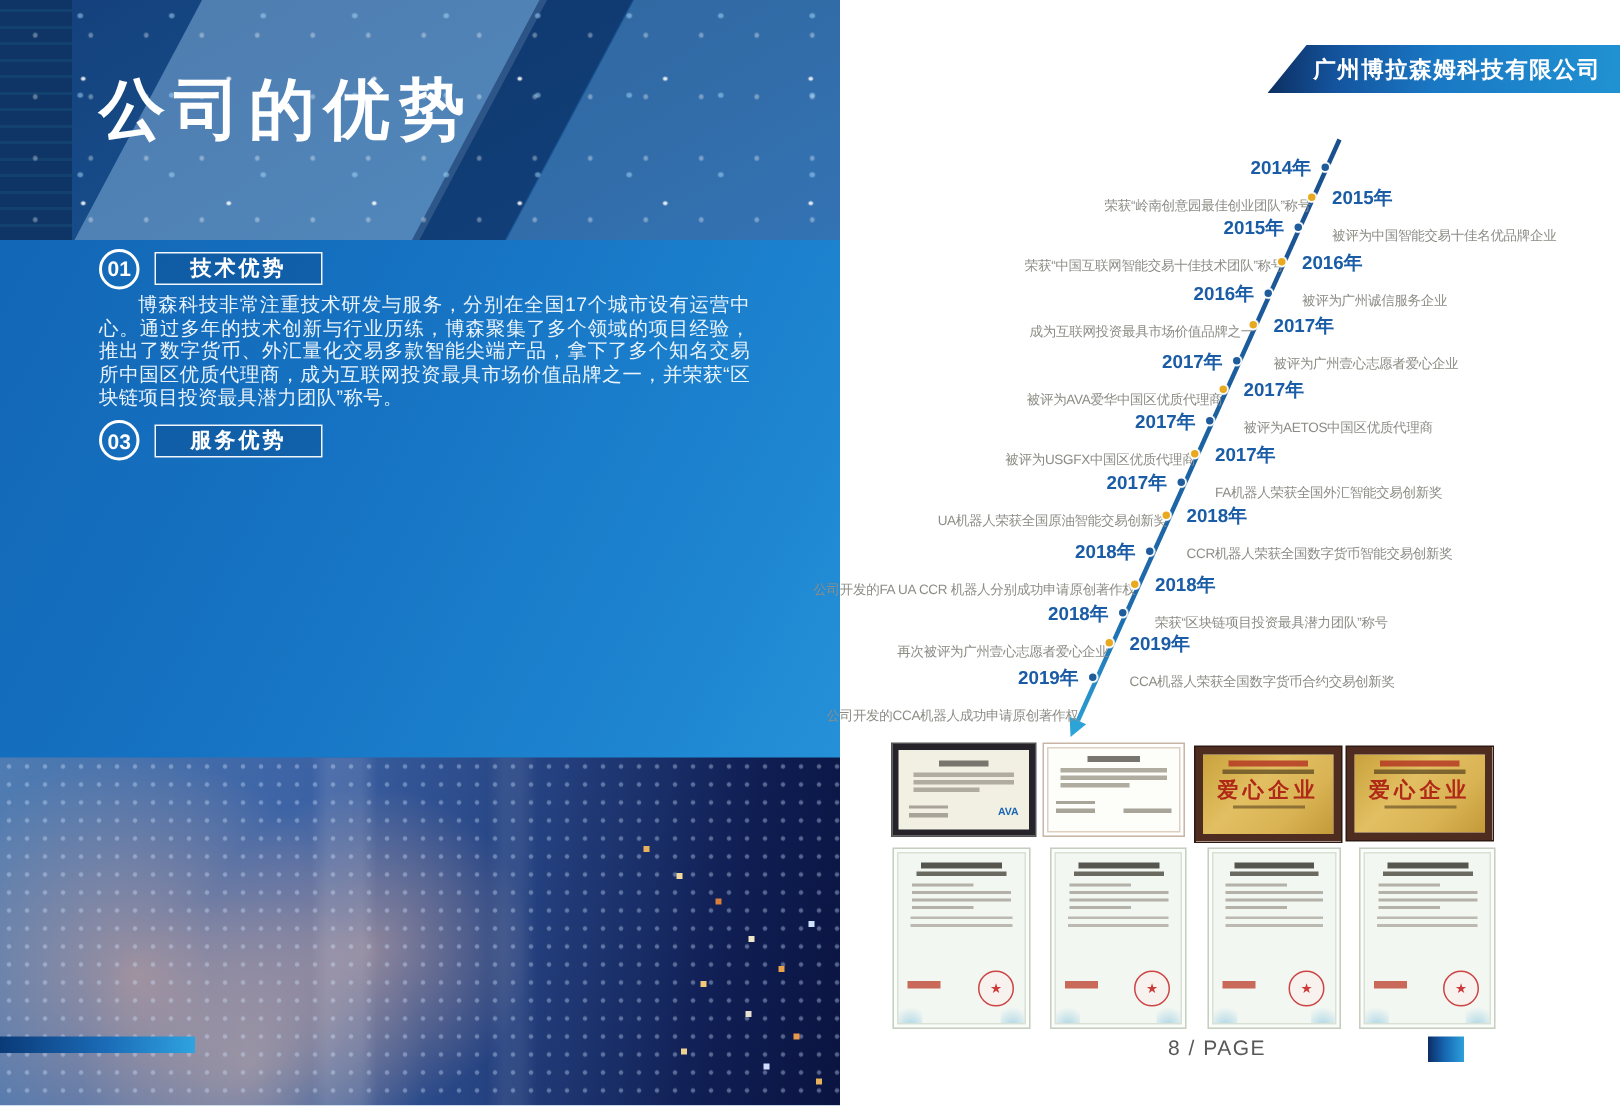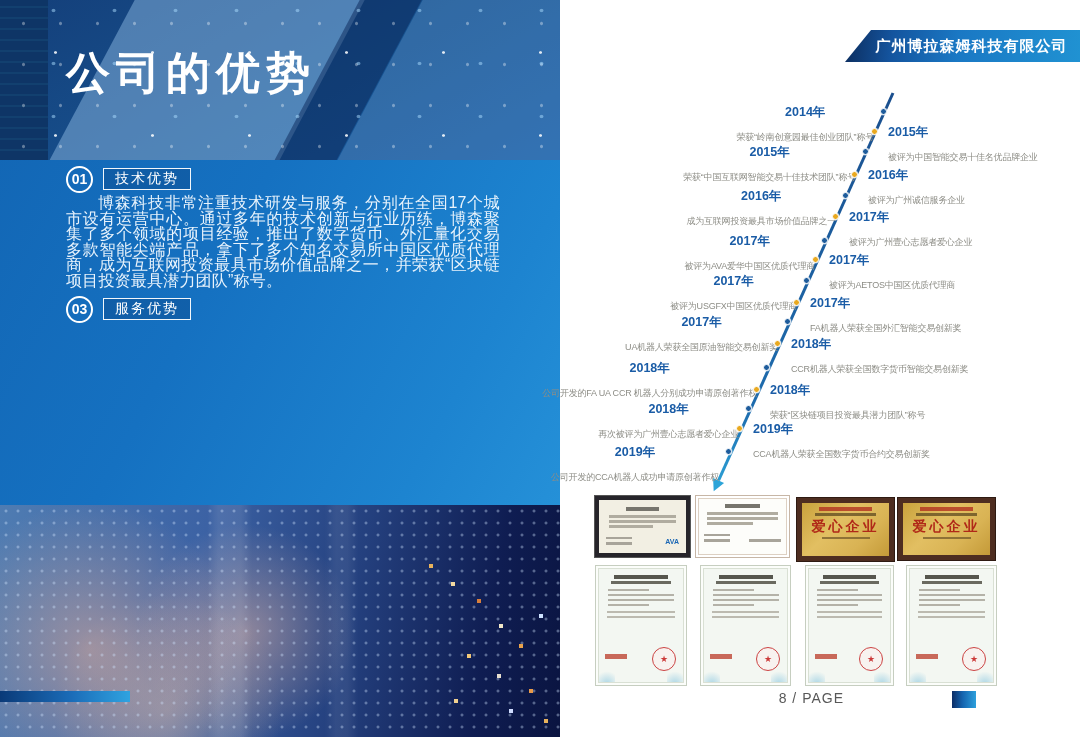--- a/index.html
+++ b/index.html
@@ -27,23 +27,23 @@
     background-size:97px 83px,61px 53px,37px 41px;
     background-position:7px 11px,23px 37px,5px 3px;}
   .left-title{position:absolute;left:66px;top:44px;margin:0;z-index:3;
     font-size:44px;font-weight:bold;color:#ffffff;letter-spacing:6px;}
 
   .sections{position:absolute;left:0;top:160px;width:560px;padding:5px 60px 0 66px;z-index:2;}
   .sec-head{display:flex;align-items:center;height:28px;margin-bottom:2px;}
   .badge{width:27px;height:27px;border:2px solid #ffffff;border-radius:50%;
     display:flex;align-items:center;justify-content:center;
     font-size:14px;font-weight:bold;color:#ffffff;flex:0 0 auto;}
-  .sec-label{margin-left:10px;padding:1px 11px;border:1px solid rgba(255,255,255,.95);
-    background:rgba(8,55,110,.28);font-size:14px;font-weight:normal;color:#ffffff;letter-spacing:2px;}
-  .sec-body{margin:2px 0 7px;font-size:16px;line-height:15.5px;color:#e8f3fc;
+  .sec-label{margin-left:10px;padding:1px 23px;border:1px solid rgba(255,255,255,.95);
+    background:rgba(8,55,110,.28);font-size:14px;font-weight:bold;color:#ffffff;letter-spacing:2px;}
+  .sec-body{margin:2px 0 7px;font-size:13px;line-height:15.5px;color:#e8f3fc;
     text-align:justify;text-indent:2em;letter-spacing:.2px;}
 
   .photo-bottom{position:absolute;left:0;top:505px;width:560px;height:232px;overflow:hidden;
     background:
       radial-gradient(circle at 16% 62%,rgba(226,172,152,.55),rgba(226,172,152,0) 30%),
       radial-gradient(circle at 44% 55%,rgba(232,182,162,.5),rgba(232,182,162,0) 32%),
       radial-gradient(circle at 30% 88%,rgba(242,202,172,.42),rgba(242,202,172,0) 26%),
       linear-gradient(100deg,#4f7cb2 0%,#3c62a4 35%,#24407e 62%,#0f1d52 85%,#0a1440 100%);}
   .photo-bottom .dotgrid{position:absolute;inset:0;
     background-image:radial-gradient(rgba(208,228,255,.38) 1px,transparent 1.9px);
@@ -69,21 +69,21 @@
   .right-title{position:absolute;left:23px;top:50px;margin:0;
     font-size:40px;font-weight:bold;color:#1773c4;letter-spacing:4px;}
 
   .timeline-svg{position:absolute;left:0;top:0;pointer-events:none;}
   .tl-entry{position:absolute;z-index:2;}
   .tl-dot{position:absolute;left:-5px;top:-5px;width:7px;height:7px;border-radius:50%;
     border:1.5px solid #ffffff;box-shadow:0 0 0 .5px rgba(255,255,255,.6);}
   .dot-blue{background:#1e5c9c;}
   .dot-gold{background:#e9a91f;}
   .tl-label{position:absolute;top:-8px;}
-  .side-left  .tl-label{right:11px;text-align:center;}
+  .side-left  .tl-label{right:11px;text-align:right;}
   .side-right .tl-label{left:12px;text-align:left;}
   .tl-year{font-size:12.5px;font-weight:bold;color:#1a5ca6;line-height:14px;white-space:nowrap;}
   .tl-text{font-size:9px;color:#8d8d86;line-height:13px;white-space:nowrap;margin-top:12px;letter-spacing:-.2px;}
 
   
   .cert{position:absolute;}
   .cert-dark{background:#f2efe3;border:4px solid #26242a;box-shadow:0 0 0 1px #555;padding:5px 7px;}
   .cert-white{background:#fdfdfa;border:1px solid #c7b6a6;box-shadow:inset 0 0 0 2px #fff,inset 0 0 0 3px #ddd0c2;padding:6px 8px;}
   .ct-line{height:4px;width:46%;margin:2px auto 4px;background:#77756d;}
   .cp-line{height:2.5px;width:92%;margin:2.5px auto 0;background:#b0aca0;}

